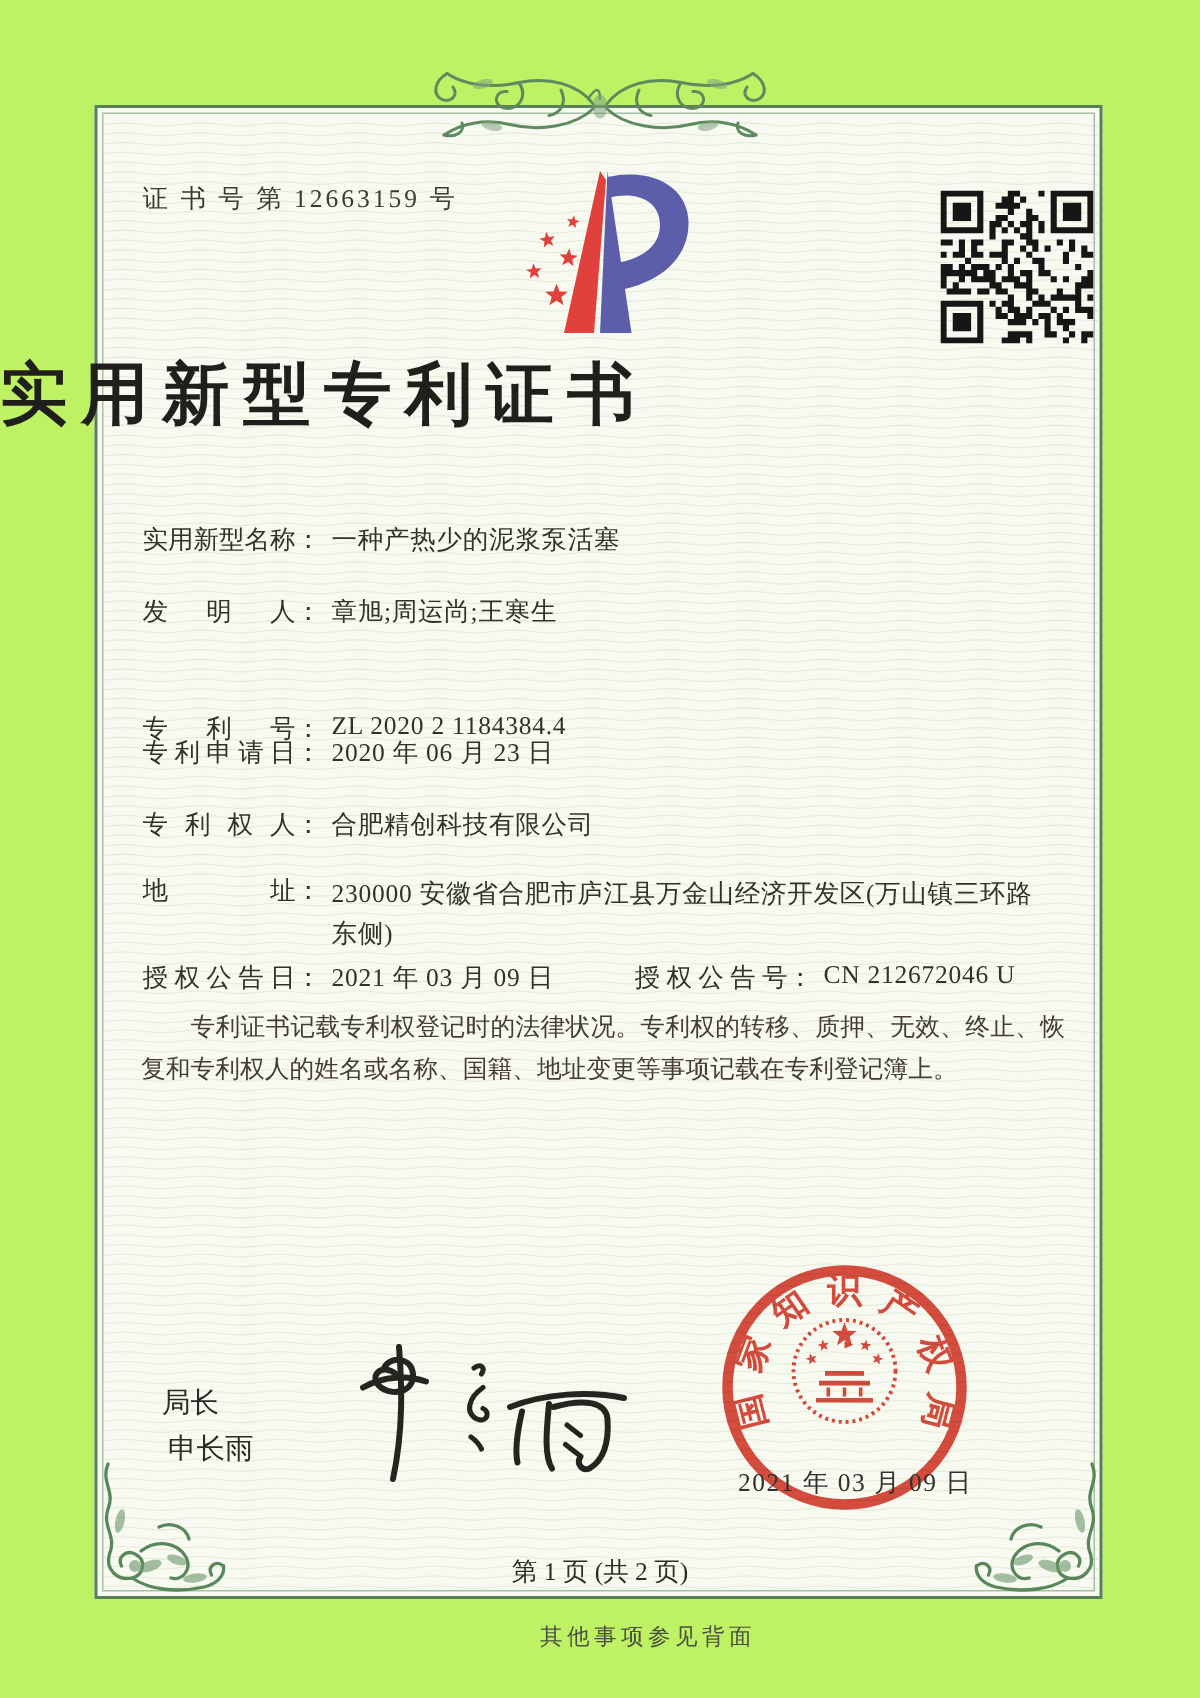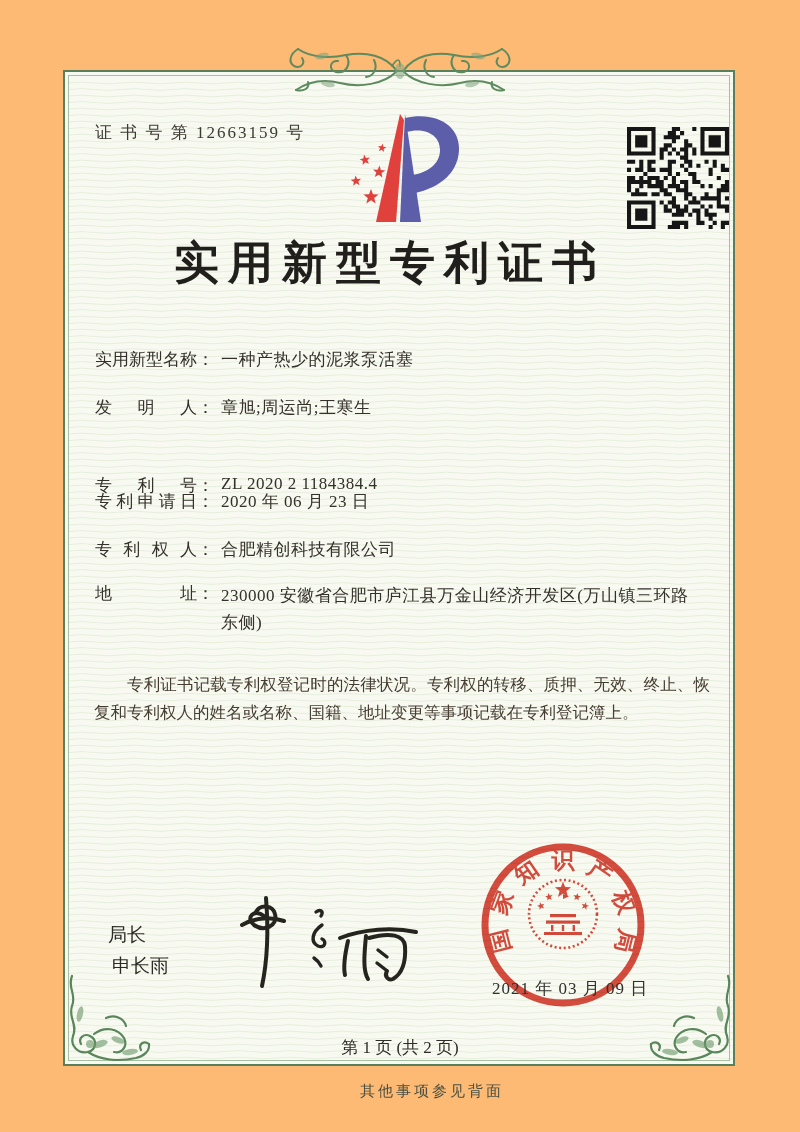--- a/index.html
+++ b/index.html
@@ -1,30 +1,30 @@
 <!DOCTYPE html>
 <html><head>
 <meta charset="utf-8">
 <style>
   html,body{margin:0;padding:0;background:#ffffff;}
   .page{
-    position:relative;width:800px;height:1132px;background:#fdba74;overflow:hidden;
+    position:relative;width:800px;height:1132px;background:#bef264;overflow:hidden;
     font-family:"Liberation Serif","DejaVu Serif",serif;color:#2e2b26;
   }
   .frame{
     position:absolute;left:63px;top:70px;width:672px;height:996px;
     border:2px solid #59805b;box-sizing:border-box;background:#f8faf1;
   }
   .frame::after{
     content:"";position:absolute;inset:3px;border:1px solid #a7bfa2;pointer-events:none;
   }
   .waves{position:absolute;left:4px;top:4px;pointer-events:none;}
   .abs{position:absolute;}
   .cert-number{left:95px;top:121px;font-size:17px;letter-spacing:2px;color:#3d3a33;}
-  .title{left:0;top:233px;width:780px;text-align:center;font-size:45px;font-weight:600;
+  .title{left:0;top:233px;width:780px;text-align:left;font-size:45px;font-weight:600;
          letter-spacing:9px;color:#211f1b;}
   .field-row{left:95px;width:616px;font-size:17px;color:#34302a;}
   .flabel{display:inline-block;width:102px;text-align:justify;text-align-last:justify;vertical-align:top;}
   .fcolon{display:inline-block;vertical-align:top;}
   .fvalue{display:inline-block;margin-left:7px;vertical-align:top;letter-spacing:0.5px;}
   .fvalue.wrap{width:478px;line-height:27px;}
   .grant-no{position:absolute;left:328px;top:0;white-space:nowrap;}
   .body-text{left:94px;top:671px;width:616px;font-size:16.5px;line-height:27.5px;
              color:#463d32;text-align:justify;}
   .body-text p{margin:0;text-indent:2em;}
@@ -143,20 +143,24 @@
     <span class="flabel">专利号</span><span class="fcolon">：</span><span class="fvalue">ZL 2020 2 1184384.4</span>
   </div>
   <div class="abs field-row" style="top:490px;">
     <span class="flabel">专利申请日</span><span class="fcolon">：</span><span class="fvalue">2020 年 06 月 23 日</span>
   </div>
   <div class="abs field-row" style="top:538px;">
     <span class="flabel">专利权人</span><span class="fcolon">：</span><span class="fvalue">合肥精创科技有限公司</span>
   </div>
   <div class="abs field-row" style="top:582px;">
     <span class="flabel">地址</span><span class="fcolon">：</span><span class="fvalue wrap">230000 安徽省合肥市庐江县万金山经济开发区(万山镇三环路东侧)</span>
+  </div>
+  <div class="abs field-row" style="top:640px;">
+    <span class="flabel">授权公告日</span><span class="fcolon">：</span><span class="fvalue">2021 年 03 月 09 日</span>
+    <span class="grant-no"><span class="flabel">授权公告号</span><span class="fcolon">：</span><span class="fvalue">CN 212672046 U</span></span>
   </div>
 
   <div class="abs body-text">
     <p>专利证书记载专利权登记时的法律状况。专利权的转移、质押、无效、终止、恢复和专利权人的姓名或名称、国籍、地址变更等事项记载在专利登记簿上。</p>
   </div>
 
   <div class="abs signer-title">局长</div>
   <div class="abs signer-name">申长雨</div>
 
   <svg class="abs" style="left:228px;top:878px;" width="215" height="115" viewBox="0 0 215 115">

